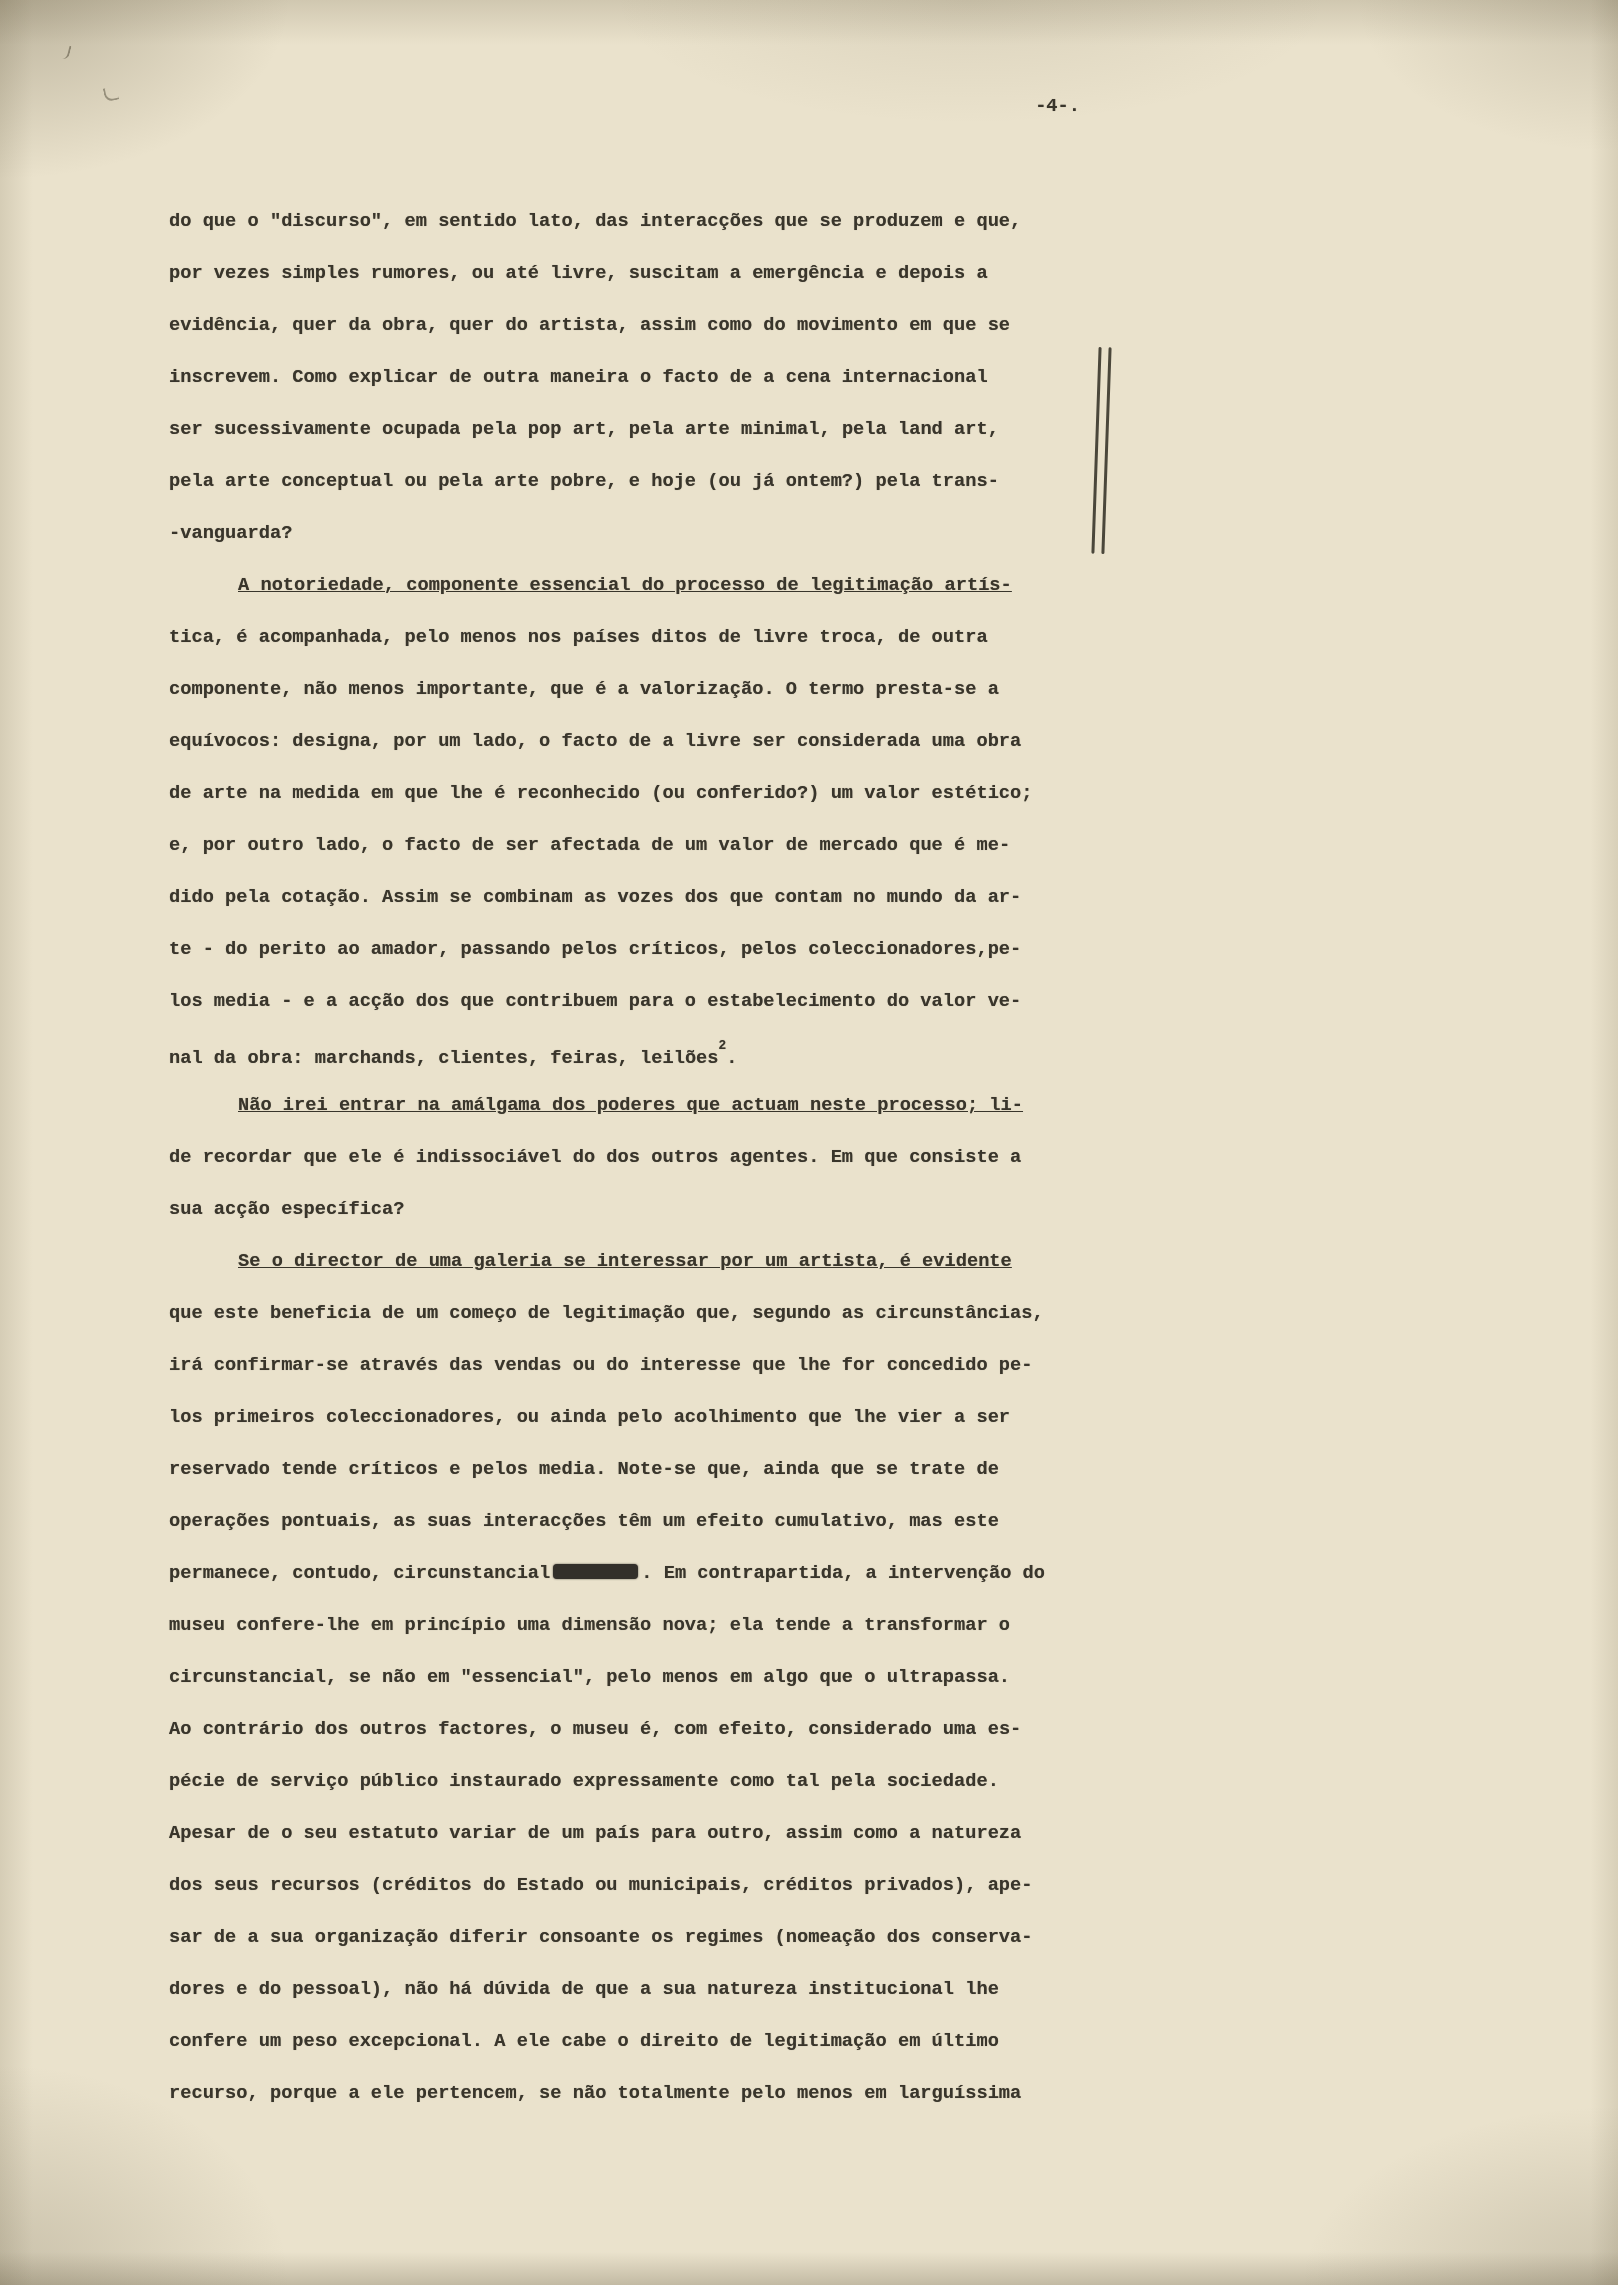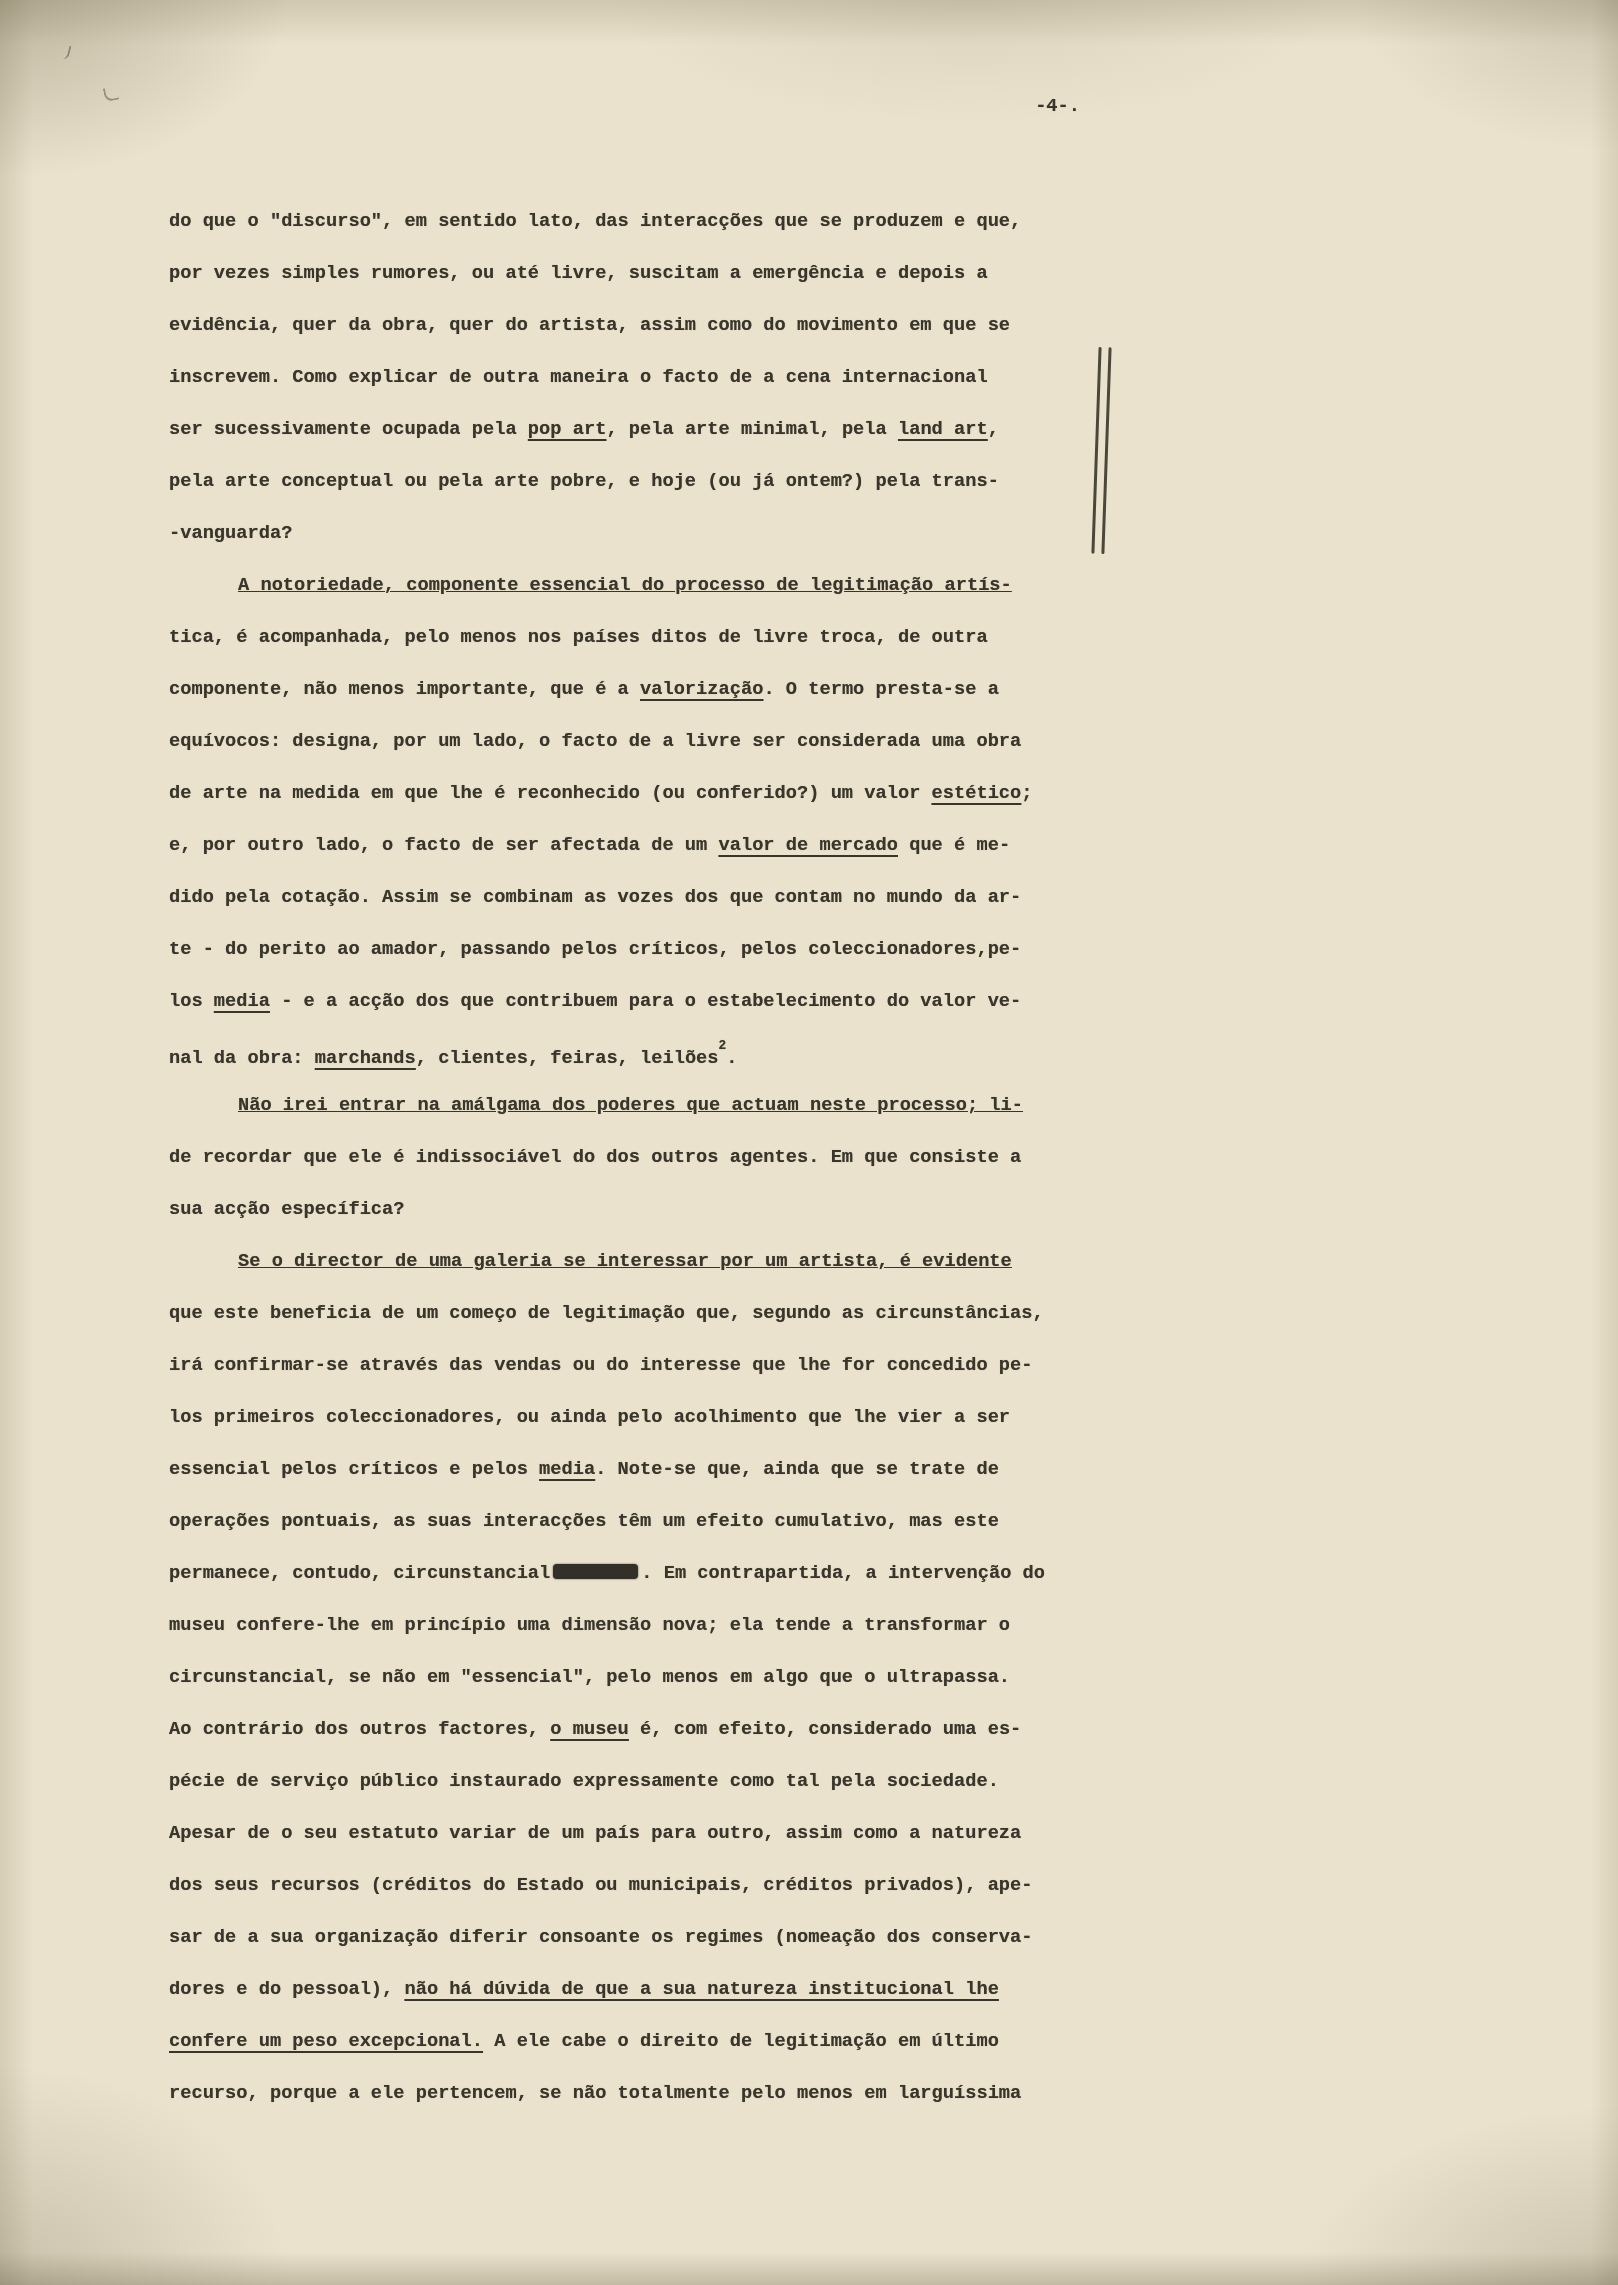--- a/index.html
+++ b/index.html
@@ -30,21 +30,21 @@
     left: 169px;
     top: 195px;
     width: 911px;
     font-size: 18.7px;
     line-height: 52px;
     color: #39352b;
     text-shadow: 0 0 0.7px rgba(57,53,43,0.55);
   }
   .line { white-space: pre; height: 52px; }
   .line.indent { padding-left: 69px; text-decoration: underline; }
-  .u { text-decoration: underline; text-decoration-thickness: 2px; text-underline-offset: 4.9px; text-align: right; }
+  .u { text-decoration-thickness: 2px; text-underline-offset: 4.9px; text-align: right; }
   sup { font-size: 12.8px; position: relative; top: -6.9px; }
   .redacted {
     display: inline-block;
     width: 85px; height: 14.8px;
     background: #33302a;
     border-radius: 3.9px;
     margin: 0 3px -1px 3px;
     box-shadow: 0 0 2px rgba(51,48,42,0.8);
   }
   .page-number {
@@ -118,21 +118,21 @@
       <div class="line"><span>te - do perito ao amador, passando pelos críticos, pelos coleccionadores,pe-</span></div>
       <div class="line"><span>los </span><span class="u">media</span><span> - e a acção dos que contribuem para o estabelecimento do valor ve-</span></div>
       <div class="line"><span>nal da obra: </span><span class="u">marchands</span><span>, clientes, feiras, leilões</span><sup>2</sup><span>.</span></div>
       <div class="line indent"><span>Não irei entrar na amálgama dos poderes que actuam neste processo; li-</span></div>
       <div class="line"><span>de recordar que ele é indissociável do dos outros agentes. Em que consiste a</span></div>
       <div class="line"><span>sua acção específica?</span></div>
       <div class="line indent"><span>Se o director de uma galeria se interessar por um artista, é evidente</span></div>
       <div class="line"><span>que este beneficia de um começo de legitimação que, segundo as circunstâncias,</span></div>
       <div class="line"><span>irá confirmar-se através das vendas ou do interesse que lhe for concedido pe-</span></div>
       <div class="line"><span>los primeiros coleccionadores, ou ainda pelo acolhimento que lhe vier a ser</span></div>
-      <div class="line"><span>essencial pelos críticos e pelos </span><span class="u">media</span><span>. Note-se que, ainda que se trate de</span></div>
+      <div class="line"><span>reservado tende críticos e pelos </span><span class="u">media</span><span>. Note-se que, ainda que se trate de</span></div>
       <div class="line"><span>operações pontuais, as suas interacções têm um efeito cumulativo, mas este</span></div>
       <div class="line"><span>permanece, contudo, circunstancial</span><span class="redacted"></span><span>. Em contrapartida, a intervenção do</span></div>
       <div class="line"><span>museu confere-lhe em princípio uma dimensão nova; ela tende a transformar o</span></div>
       <div class="line"><span>circunstancial, se não em "essencial", pelo menos em algo que o ultrapassa.</span></div>
       <div class="line"><span>Ao contrário dos outros factores, </span><span class="u">o museu</span><span> é, com efeito, considerado uma es-</span></div>
       <div class="line"><span>pécie de serviço público instaurado expressamente como tal pela sociedade.</span></div>
       <div class="line"><span>Apesar de o seu estatuto variar de um país para outro, assim como a natureza</span></div>
       <div class="line"><span>dos seus recursos (créditos do Estado ou municipais, créditos privados), ape-</span></div>
       <div class="line"><span>sar de a sua organização diferir consoante os regimes (nomeação dos conserva-</span></div>
       <div class="line"><span>dores e do pessoal), </span><span class="u">não há dúvida de que a sua natureza institucional lhe</span></div>

